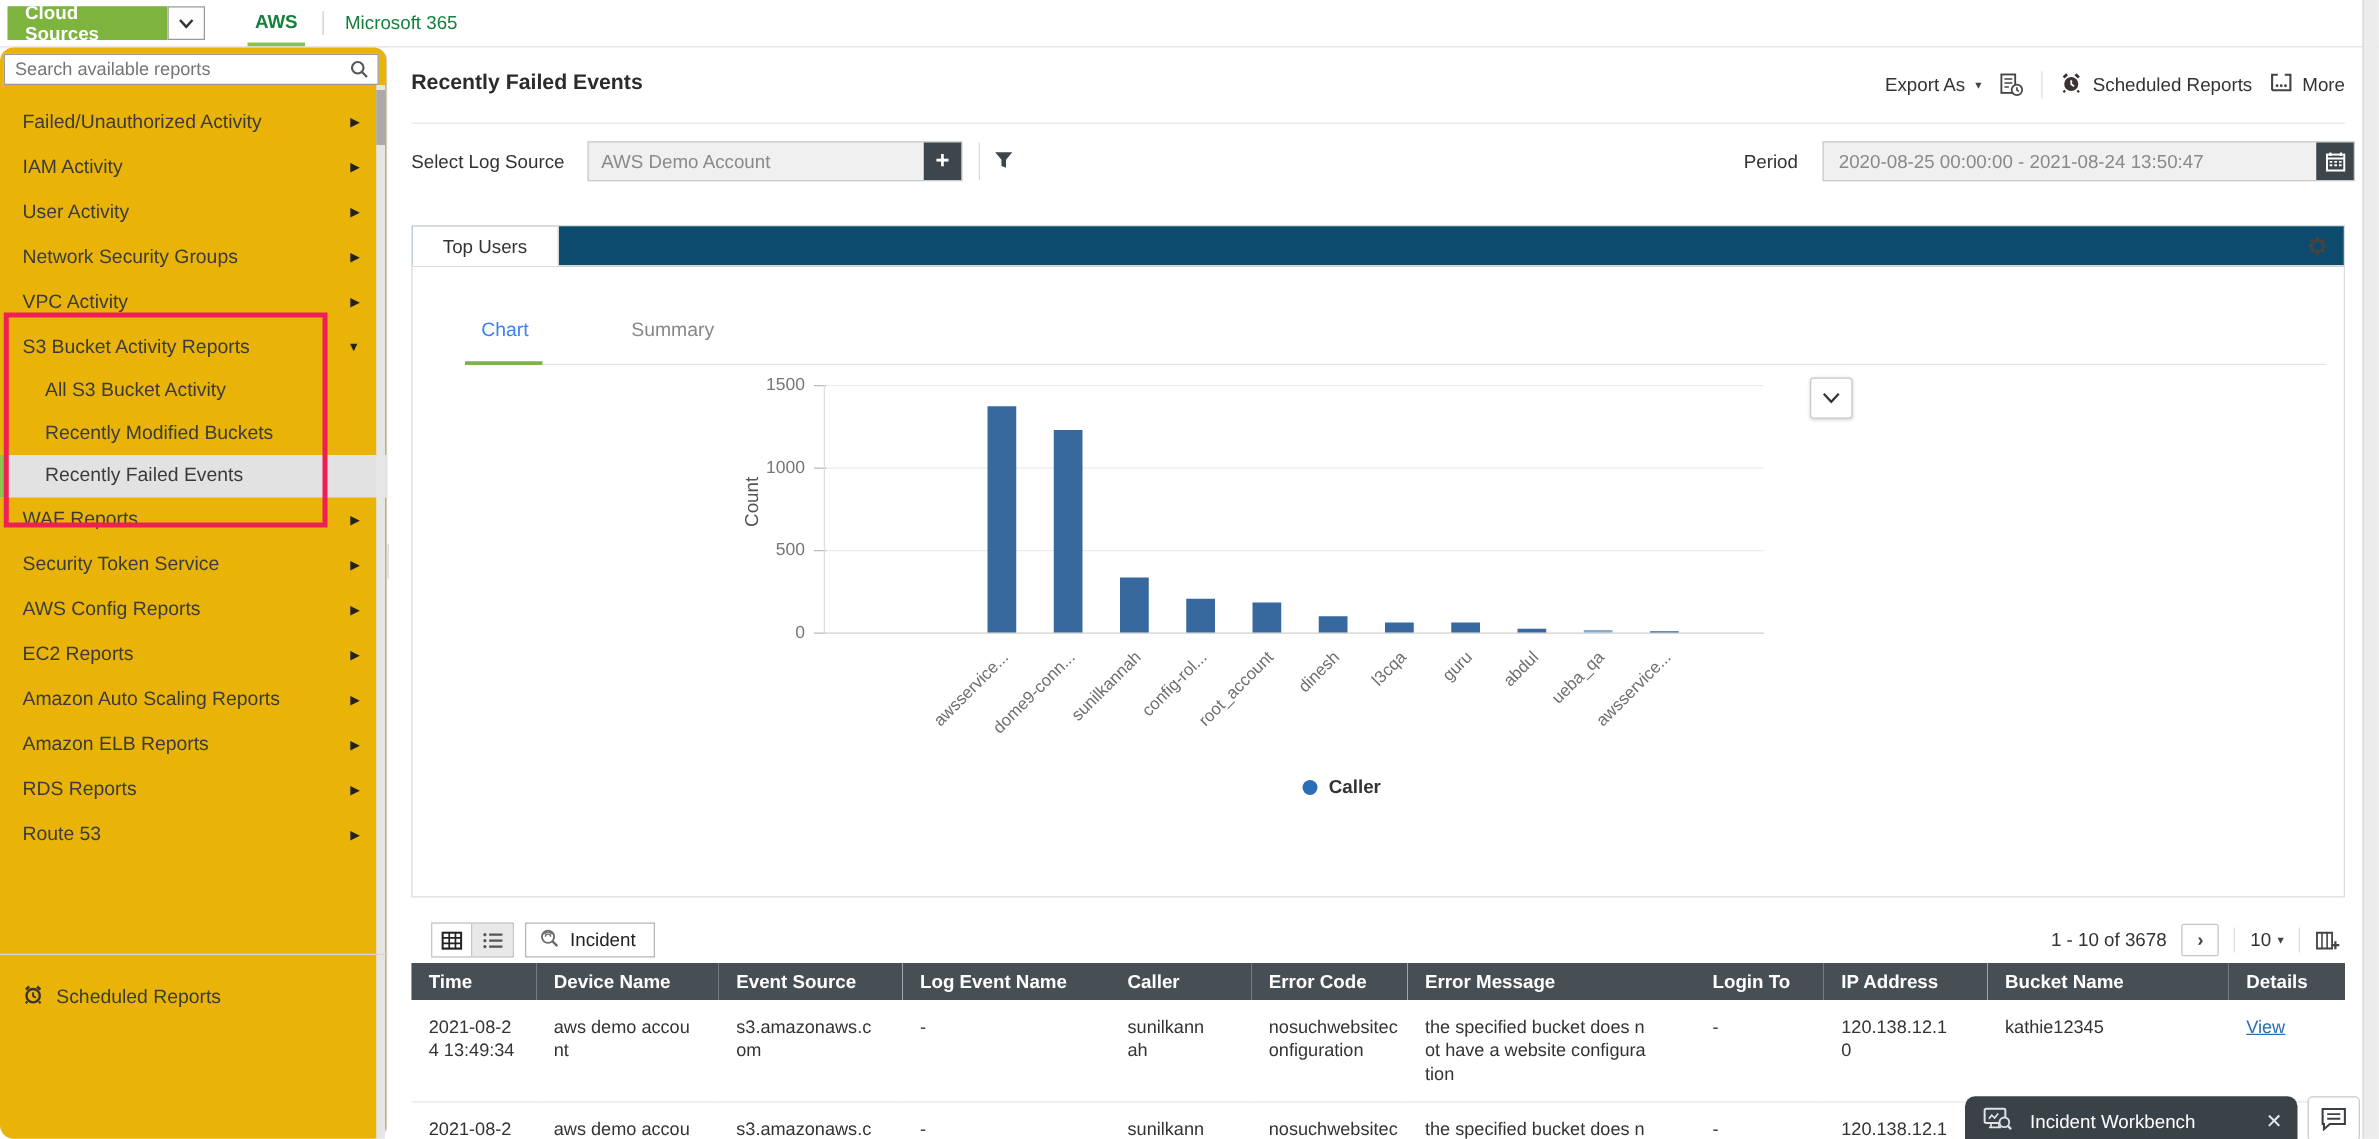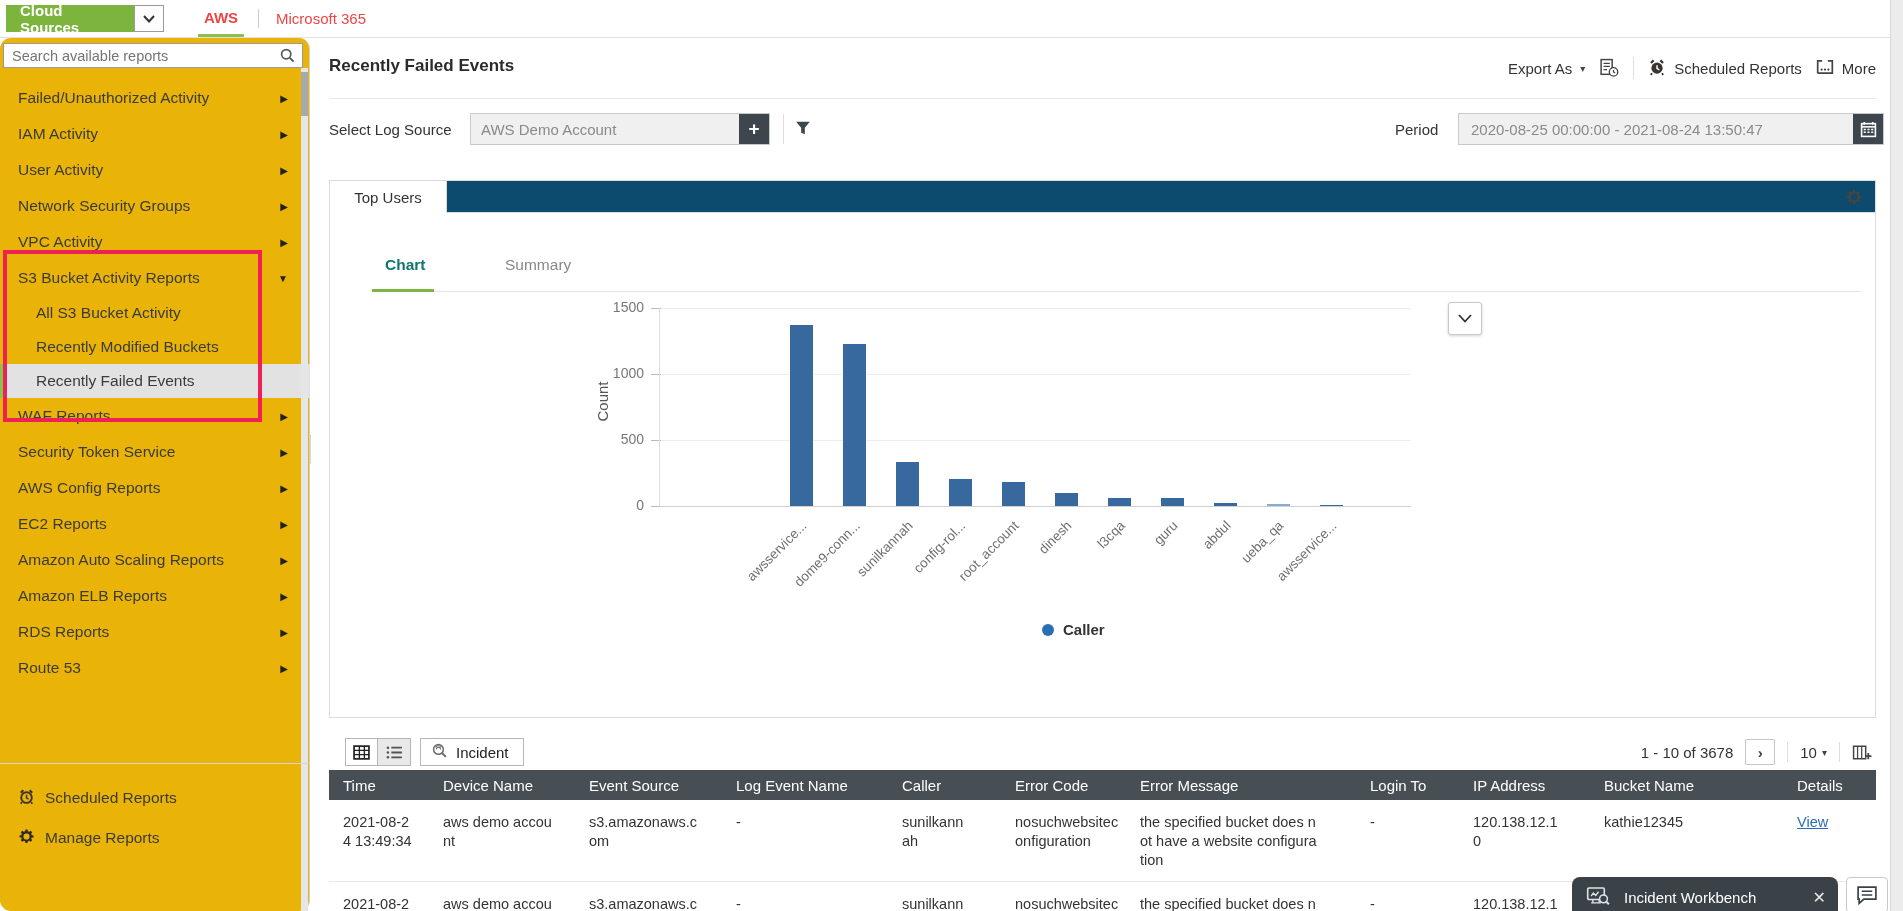--- a/index.html
+++ b/index.html
@@ -4,21 +4,21 @@
 <style>
   * { margin:0; padding:0; box-sizing:border-box; }
   html,body { width:1903px; height:911px; overflow:hidden; background:#fff;
     font-family:"Liberation Sans","DejaVu Sans",sans-serif; color:#333; }
 
   
   #topbar { position:absolute; left:0; top:0; width:1903px; height:38px; background:#fff; border-bottom:1px solid #e0e0e0; }
   #cloud-sources { position:absolute; left:6px; top:5px; height:27px; display:flex; cursor:pointer; }
   #cloud-sources .cs-label { background:#7cb43e; color:#fff; font-size:15px; font-weight:bold; display:flex; align-items:center; padding:0 14px; width:128px; }
   #cloud-sources .cs-caret { width:30px; background:#fdfdfd; border:1px solid #9a9a9a; display:flex; align-items:center; justify-content:center; }
-  .top-tab { position:absolute; top:0; height:37px; display:flex; align-items:center; font-size:15px; color:#ef4444; cursor:pointer; }
+  .top-tab { position:absolute; top:0; height:37px; display:flex; align-items:center; font-size:15px; color:#15803d; cursor:pointer; }
   #tab-aws { left:198px; width:46px; justify-content:center; border-bottom:3px solid #8bc34a; font-weight:bold;}
   #tab-divider { position:absolute; left:258px; top:9px; height:19px; width:1px; background:#ccc; }
   #tab-m365 { left:276px; }
 
   
   #sidebar { position:absolute; left:0; top:38px; width:310px; height:873px; background:#eab308; border-right:1px solid #d0d0d0;border-radius:11px; }
   #sidebar-search { position:absolute; left:3px; top:5px; width:300px; height:25px; background:#fff; border:1px solid #9a9a9a; display:flex; align-items:center; }
   #sidebar-search input { border:0; outline:none; flex:1; font-size:14.5px; color:#555; padding:0 8px; font-family:inherit; background:transparent; }
   #sidebar-nav { position:absolute; left:0; top:30px; width:310px;margin-top:12px; }
   .nav-item { position:relative; height:36px; display:flex; align-items:center; font-size:15.5px; color:#3b3b3b; padding-left:18px; cursor:pointer; }
@@ -55,21 +55,21 @@
   #period-box { position:absolute; left:1147px; top:13px; width:426px; height:32px; background:#f0f0f0; border:1px solid #c9c9c9; display:flex; }
   #period-value { flex:1; display:flex; align-items:center; padding-left:12px; color:#8a8a8a; font-size:15px; }
 
   
   #panel { position:absolute; left:18px; top:142px; width:1547px; height:538px; background:#fff; border:1px solid #dcdcdc; }
   #panel-tabstrip { position:absolute; left:0; top:0; width:100%; height:32px; background:#0c4a6e; border-bottom:1px solid #dcdcdc; }
   #tab-top-users { position:absolute; left:0; top:0; width:117px; height:32px; background:#fff; border-right:1px solid #dcdcdc; display:flex; align-items:center; justify-content:center; font-size:15px; color:#333; cursor:pointer; }
   #panel-gear { position:absolute; right:12px; top:7px; cursor:pointer; }
 
   .chart-tab { position:absolute; top:75px; font-size:15.5px; cursor:pointer; }
-  #chart-tab-chart { left:55px; font-weight:bold; color:#0f766e; }
+  #chart-tab-chart { left:55px; font-weight:normal; color:#3b82f6; }
   #chart-tab-summary { left:175px; color:#888; }
   #chart-tab-underline { position:absolute; left:42px; top:108px; width:62px; height:3px; background:#7cb342; }
   #chart-tab-rule { position:absolute; left:104px; top:110px; width:1427px; height:1px; background:#e5e5e5; }
   #chart-dropdown-btn { position:absolute; left:1118px; top:121px; width:34px; height:33px; background:#fff; border:1px solid #c9c9c9; border-radius:3px; box-shadow:0 1px 3px rgba(0,0,0,.18); display:flex; align-items:center; justify-content:center; cursor:pointer; }
 
   #chart-area { position:absolute; left:0; top:0; width:100%; height:100%; }
   .gridline { position:absolute; height:1px; background:#ededed; }
   .axis-line-x { position:absolute; height:1px; background:#d0d0d0; }
   .axis-line-y { position:absolute; width:1px; background:#ddd; }
   .ytick-label { position:absolute; width:60px; text-align:right; font-size:14px; color:#777; }
@@ -92,21 +92,21 @@
   #pager { position:absolute; right:4px; top:2px; height:28px; display:flex; align-items:center; gap:12px; font-size:15px; color:#333;margin-left:36px; }
   #next-page-btn { width:30px; height:26px; background:#fff; border:1px solid #c5c5c5; border-radius:2px; display:flex; align-items:center; justify-content:center; font-weight:bold; font-size:15px; color:#444; cursor:pointer; }
   .pager-div { width:1px; height:20px; background:#ddd; }
   #page-size { display:flex; align-items:center; gap:5px; cursor:pointer; }
 
   #data-table-wrap { position:absolute; left:18px; top:732px; width:1547px; height:141px; overflow:hidden; }
   table { border-collapse:collapse; table-layout:fixed; width:1547px; font-size:14.5px; }
   col.c0{width:100px} col.c1{width:146px} col.c2{width:147px} col.c3{width:166px}
   col.c4{width:113px} col.c5{width:125px} col.c6{width:230px} col.c7{width:103px}
   col.c8{width:131px} col.c9{width:193px} col.c10{width:93px}
-  thead th { background:#484f54; color:#fff; font-weight:normal; font-size:15px; text-align:left; height:30px; padding:0 0 0 14px; white-space:nowrap; overflow:hidden; }
+  thead th { background:#484f54; color:#fff; font-weight:bold; font-size:15px; text-align:left; height:30px; padding:0 0 0 14px; white-space:nowrap; overflow:hidden; }
   tbody td { vertical-align:top; padding:13px 0 10px 14px; line-height:1.3; color:#333; height:81px; }
   tbody tr { border-bottom:1px solid #e8e8e8; }
   td.wrap { word-break:break-all; }
   td.c0{padding-right:16px} td.c1{padding-right:20px} td.c2{padding-right:21px}
   td.c4{padding-right:34px} td.c5{padding-right:0} td.c6{padding-right:36px} td.c8{padding-right:29px}
   .view-link { color:#2a6db0; text-decoration:underline; cursor:pointer; }
 
   
   #incident-workbench { position:absolute; left:1572px; top:877px; width:266px; height:40px; background:#3b4247; border-radius:8px 8px 0 0; display:flex; align-items:center; color:#fff; font-size:15px; padding:0 12px 0 14px; gap:14px; }
   #iw-close { margin-left:auto; font-size:16px; color:#e8e8e8; cursor:pointer; }
@@ -215,28 +215,20 @@
     <div class="footer-item">
       <span>
         <svg width="17" height="17" viewBox="0 0 16 16">
             <circle cx="8" cy="9" r="5" fill="none" stroke="#3a3330" stroke-width="1.8"></circle>
             <path d="M8 6.4v2.8l2 1.4" stroke="#3a3330" fill="none" stroke-width="1.4"></path>
             <path d="M2.6 4.4 5 2.1M13.4 4.4 11 2.1" stroke="#3a3330" stroke-width="2"></path>
             <path d="M3.6 13.3 2.5 14.8M12.4 13.3 13.5 14.8" stroke="#3a3330" stroke-width="1.6"></path>
           </svg>
       </span>
       <span>Scheduled Reports</span>
-    </div>
-    <div class="footer-item">
-      <span>
-        <svg width="17" height="17" viewBox="0 0 16 16">
-            <path fill="#2f2b28" d="M8 5.1A2.9 2.9 0 1 0 8 10.9 2.9 2.9 0 0 0 8 5.1zm6.6 4.1-1.7-.3c-.1.5-.3.9-.5 1.3l1 1.3-1.5 1.5-1.3-1c-.4.2-.8.4-1.3.5l-.3 1.7H7l-.3-1.7c-.5-.1-.9-.3-1.3-.5l-1.3 1-1.5-1.5 1-1.3c-.2-.4-.4-.8-.5-1.3l-1.7-.3V7l1.7-.3c.1-.5.3-.9.5-1.3l-1-1.3 1.5-1.5 1.3 1c.4-.2.8-.4 1.3-.5L7 1.4h2l.3 1.7c.5.1.9.3 1.3.5l1.3-1 1.5 1.5-1 1.3c.2.4.4.8.5 1.3l1.7.3z"></path>
-          </svg>
-      </span>
-      <span>Manage Reports</span>
     </div>
   </div>
 </div>
 <div id="collapse-handle">‹</div>
 
 <div id="main">
   <div id="page-title">Recently Failed Events</div>
 
   <div id="header-actions">
     <div class="action">

